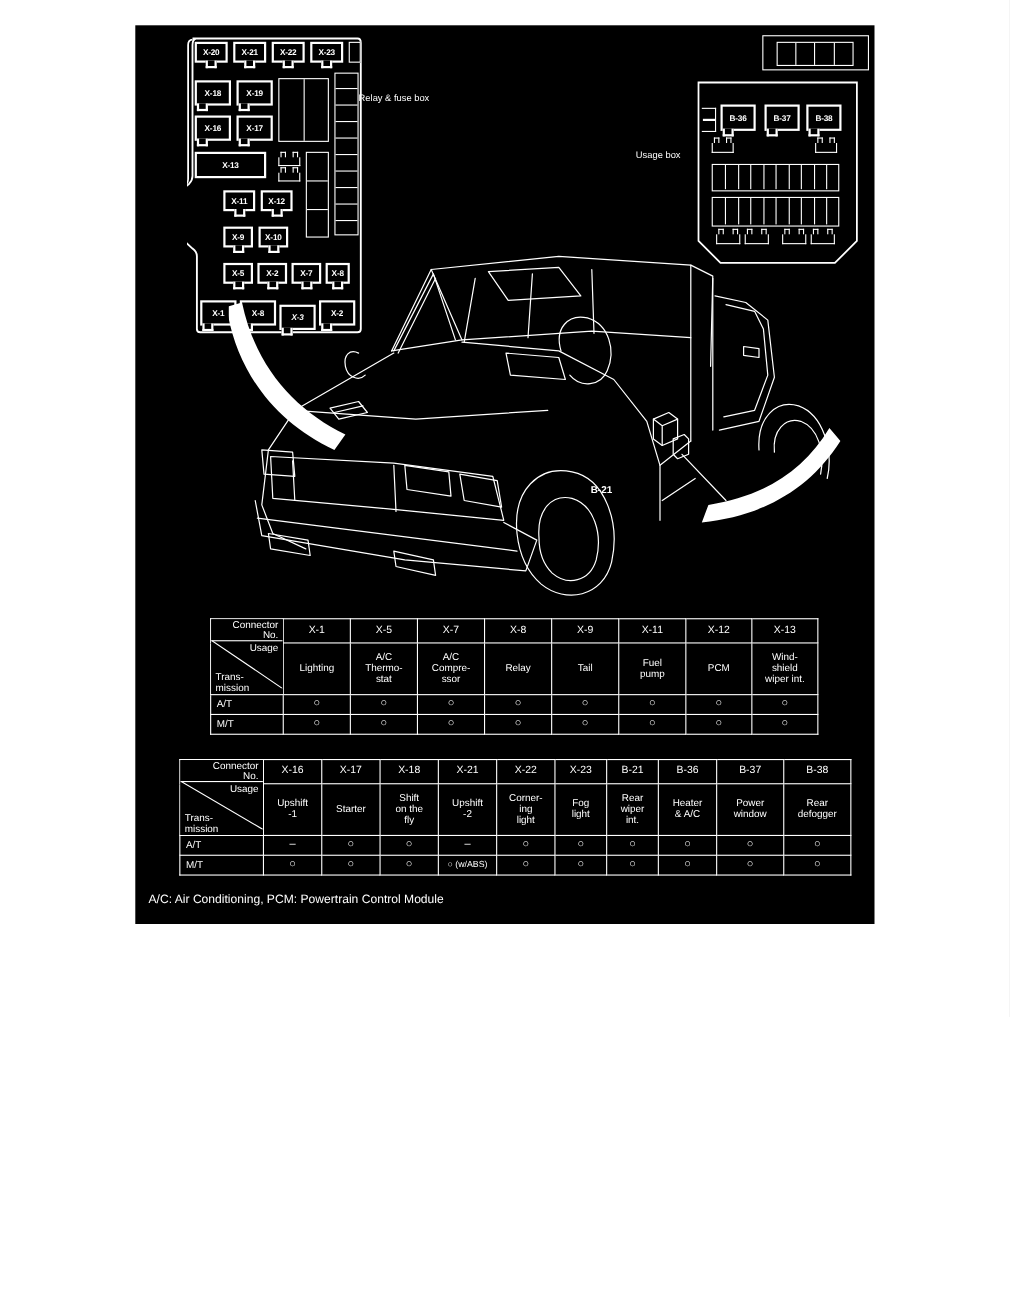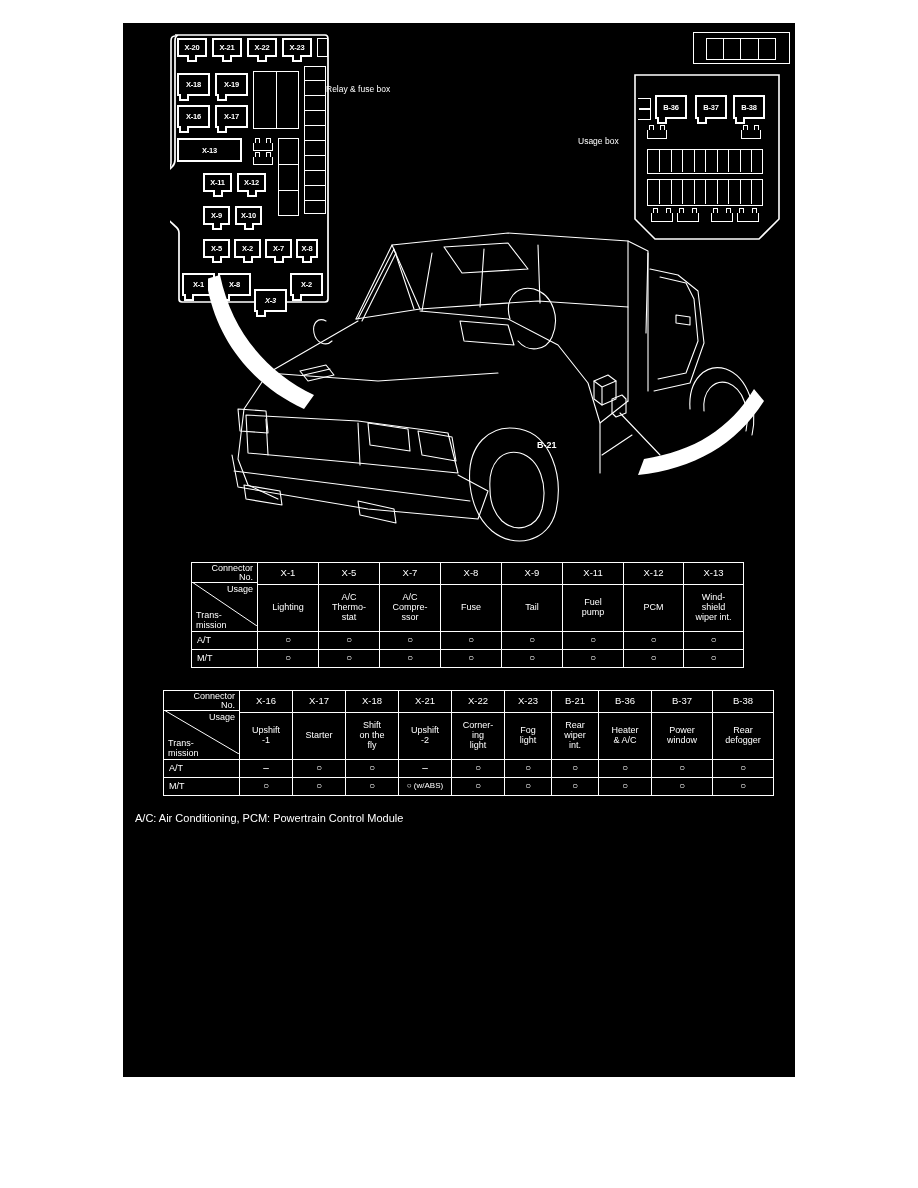--- a/index.html
+++ b/index.html
@@ -14,21 +14,21 @@
     font-family: "Liberation Sans", sans-serif;
     overflow: hidden;
   }
 
   
   #panel {
     position: absolute;
     left: 123px;
     top: 23px;
     width: 672px;
-    height: 1054px;
+    height: 817px;
     background: #000000;
     color: #ffffff;
   }
 
   
   .abs { position: absolute; }
   .wline { background: #ffffff; }
 
   
   #relay-fuse-box {
@@ -308,21 +308,21 @@
     <div class="relay tab" style="left:126px;top:206px;width:22px;height:19px;">
         <span>X-8</span>
       </div>
 
     <div class="relay tab tabl" style="left:12px;top:240px;width:33px;height:23px;">
         <span>X-1</span>
       </div>
     <div class="relay tab tabl" style="left:48px;top:240px;width:33px;height:23px;">
         <span>X-8</span>
       </div>
-    <div class="relay tab tabl" style="left:84px;top:256px;width:33px;height:23px;font-style:italic;">
+    <div class="relay tab tabl" style="left:84px;top:244px;width:33px;height:23px;font-style:italic;">
         <span>X-3</span>
       </div>
     <div class="relay tab tabl" style="left:120px;top:240px;width:33px;height:23px;">
         <span>X-2</span>
       </div>
   </div>
 
   <div class="callout-label" style="left:203px;top:61px;">Relay &amp; fuse box</div>
 
   <div class="abs" style="left:570px;top:9px;width:97px;height:32px;border:1.5px solid #fff;box-sizing:border-box;">
@@ -490,21 +490,21 @@
         <td class="conn">X-8</td>
         <td class="conn">X-9</td>
         <td class="conn">X-11</td>
         <td class="conn">X-12</td>
         <td class="conn">X-13</td>
       </tr>
       <tr>
         <td class="usage ml">Lighting</td>
         <td class="usage ml">A/C<br>Thermo-<br>stat</td>
         <td class="usage ml">A/C<br>Compre-<br>ssor</td>
-        <td class="usage ml">Fuse</td>
+        <td class="usage ml">Relay</td>
         <td class="usage ml">Tail</td>
         <td class="usage ml">Fuel<br>pump</td>
         <td class="usage ml">PCM</td>
         <td class="usage ml">Wind-<br>shield<br>wiper int.</td>
       </tr>
       <tr>
         <td class="tm">A/T</td>
         <td class="mark">○</td>
         <td class="mark">○</td>
         <td class="mark">○</td>

